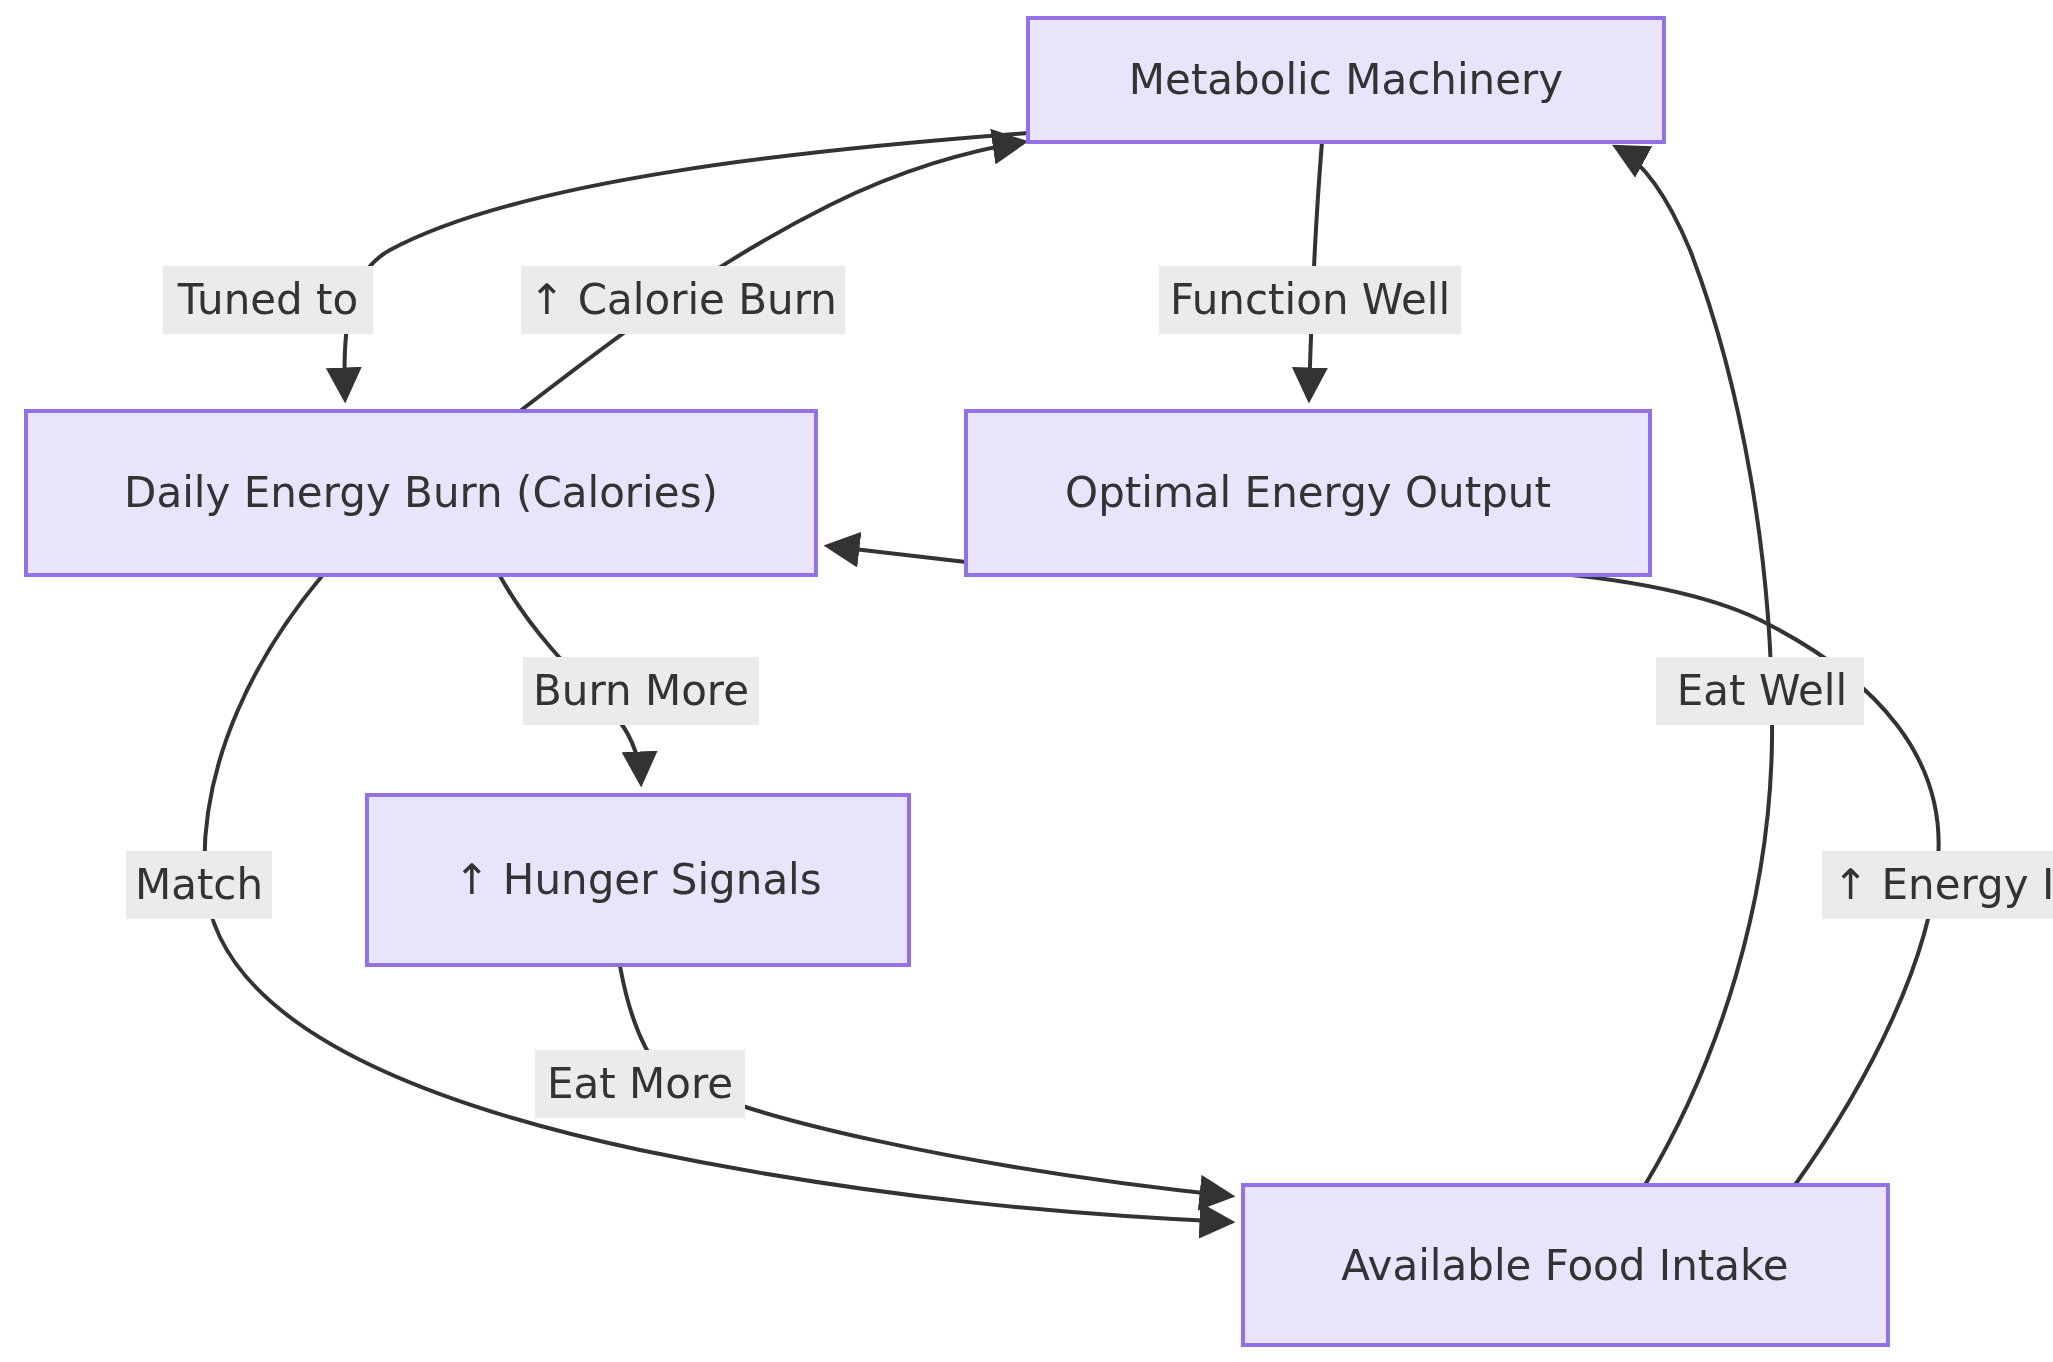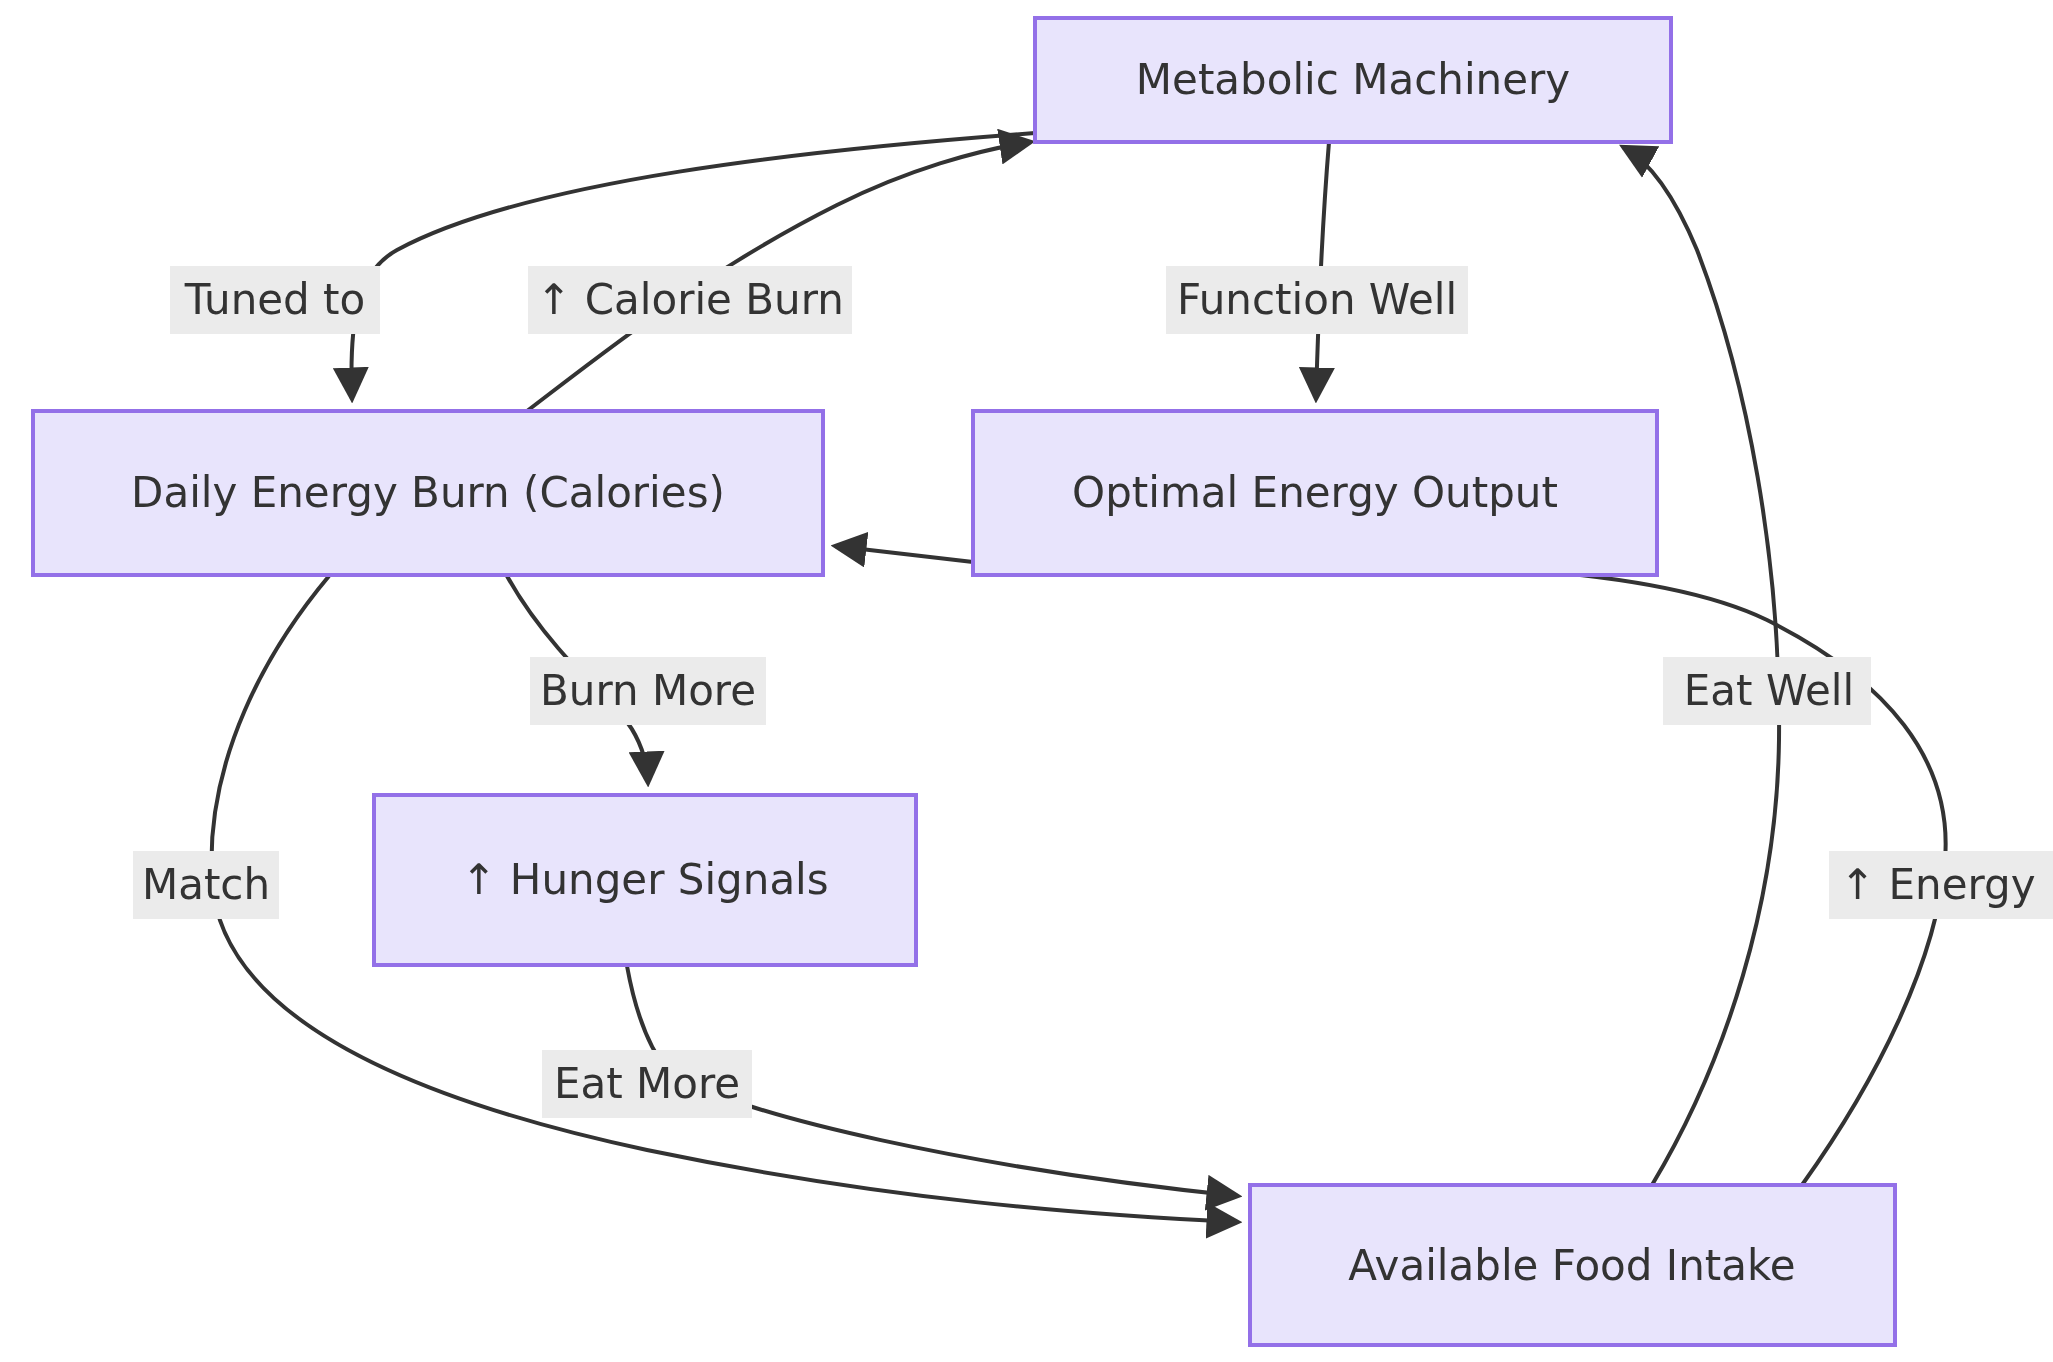--- a/index.html
+++ b/index.html
@@ -10,21 +10,20 @@
   body {
     width: 2053px;
     height: 1362px;
     font-family: "DejaVu Sans", "Liberation Sans", sans-serif;
     overflow: hidden;
   }
   #diagram-root {
     position: relative;
     width: 2025px;
     height: 1362px;
-    margin-left: 7px;
   }
   svg#flowchart {
     display: block;
     width: 2053px;
     height: 1362px;
   }
   .node-rect {
     fill: #e8e4fc;
     stroke: #9370e8;
     stroke-width: 4px;

